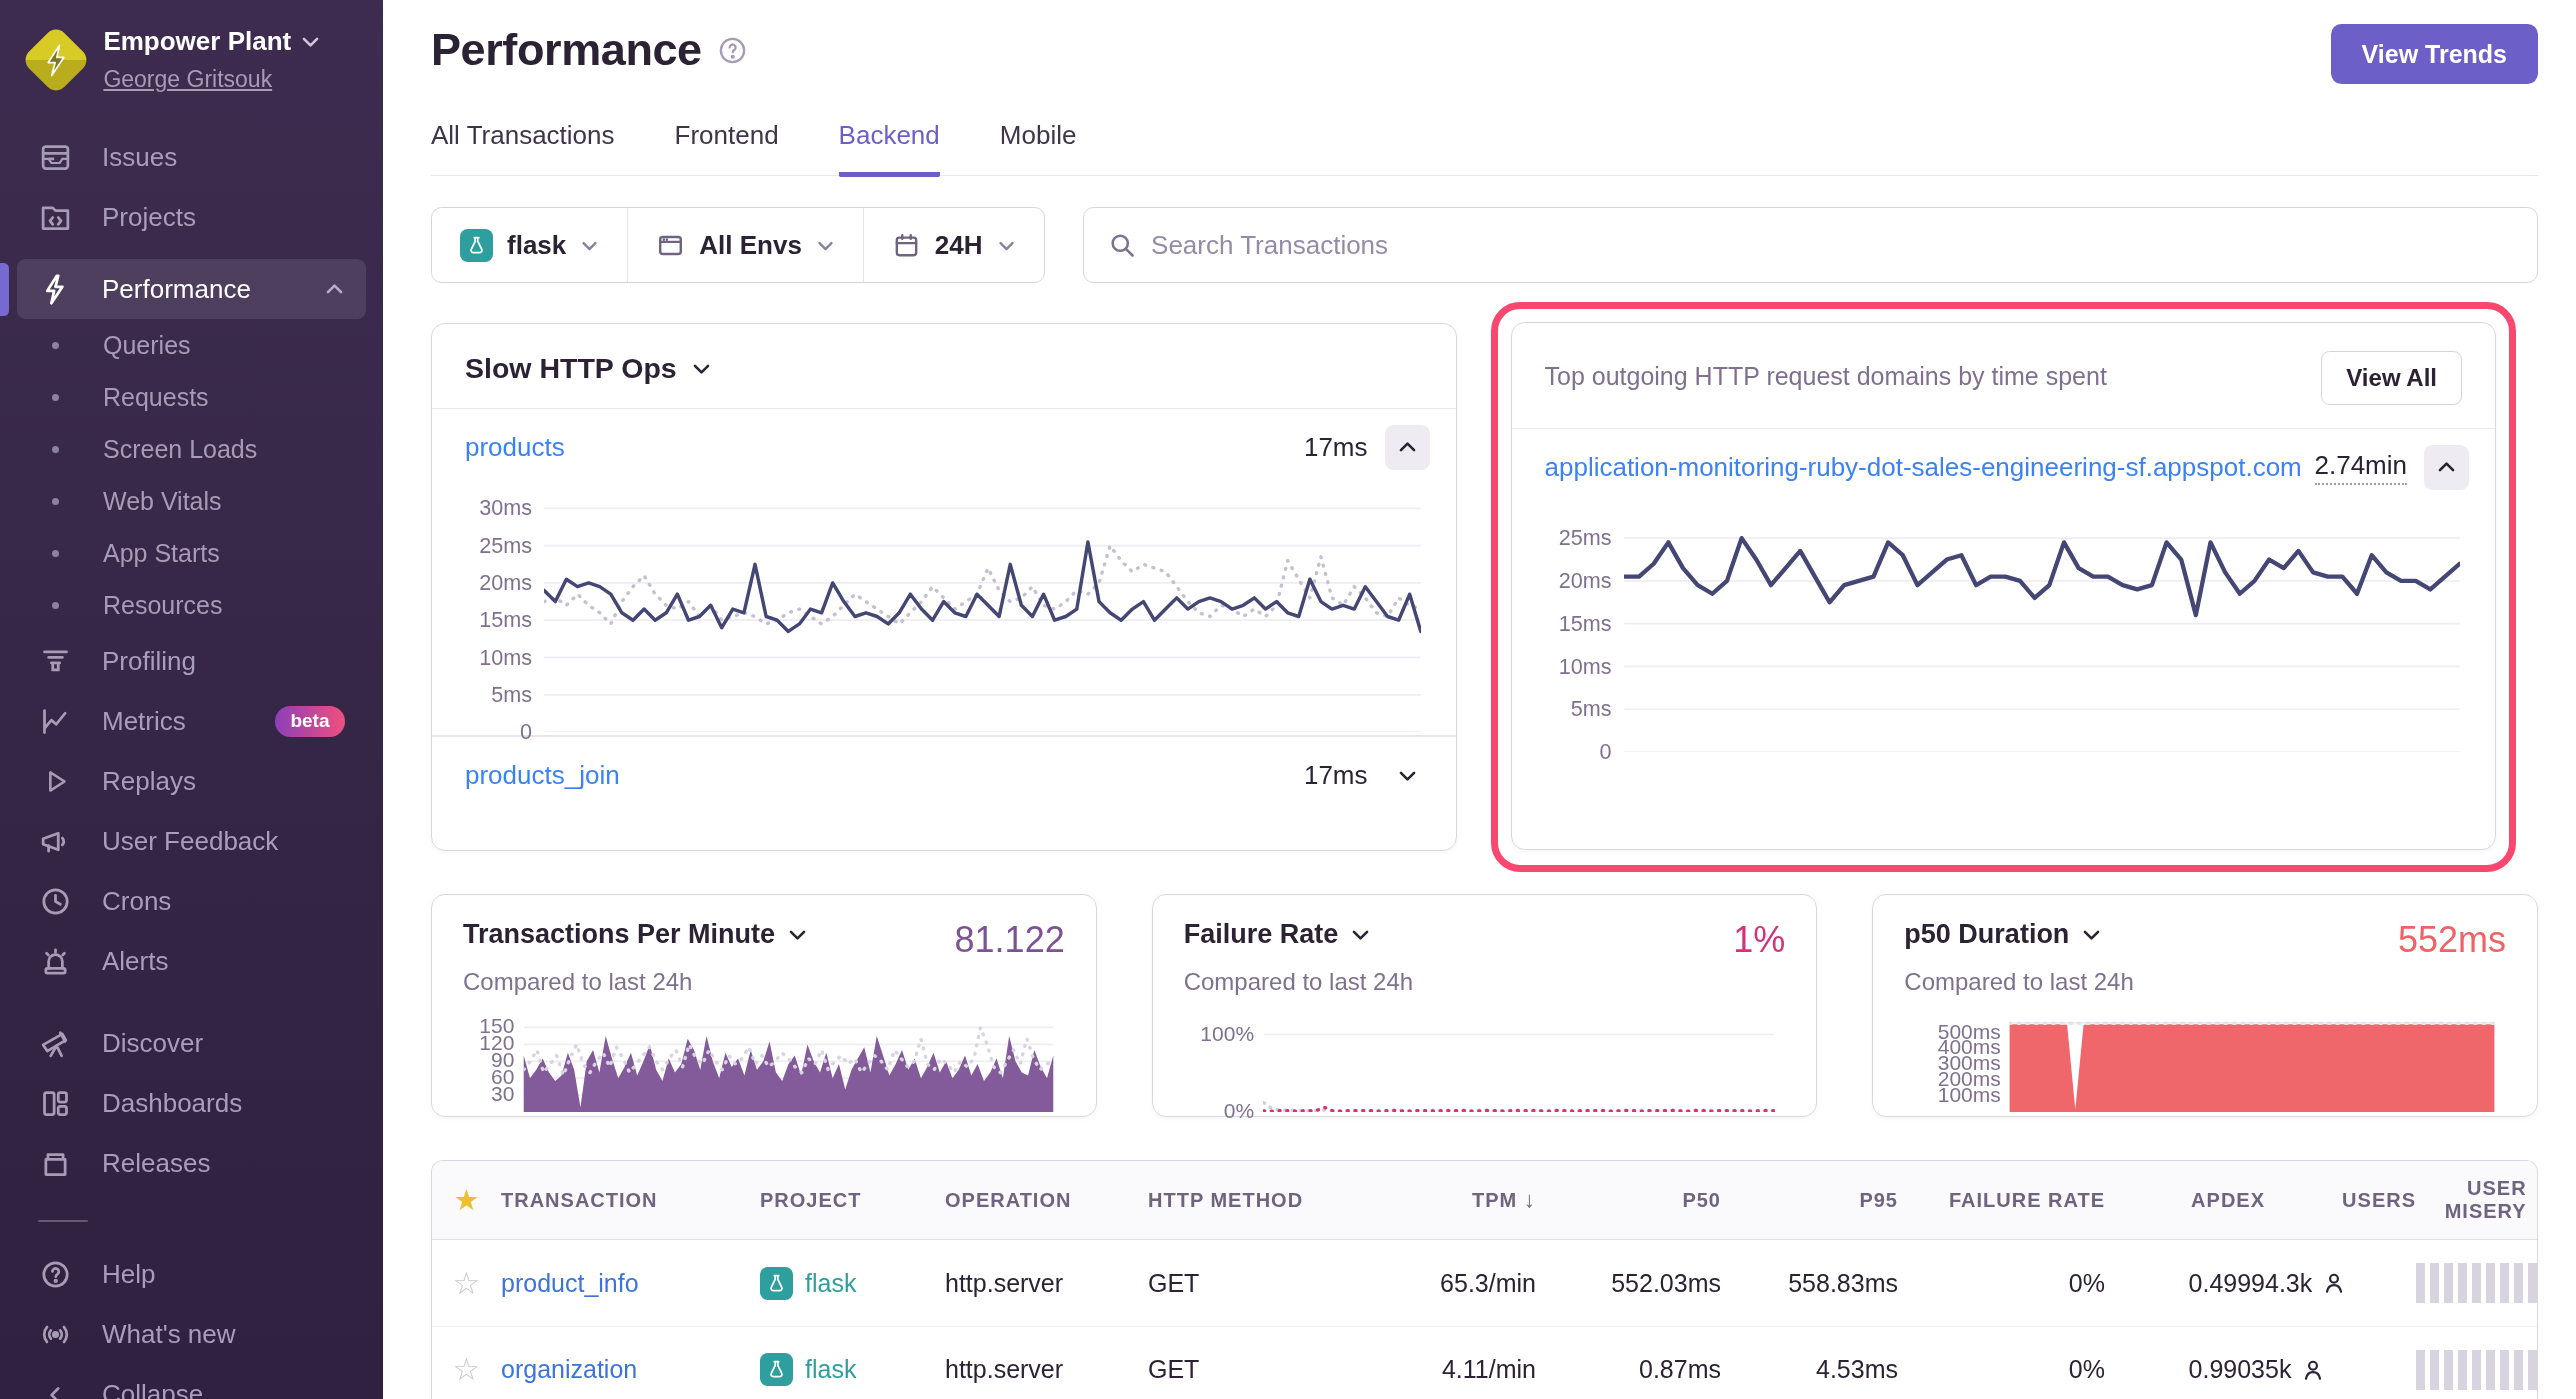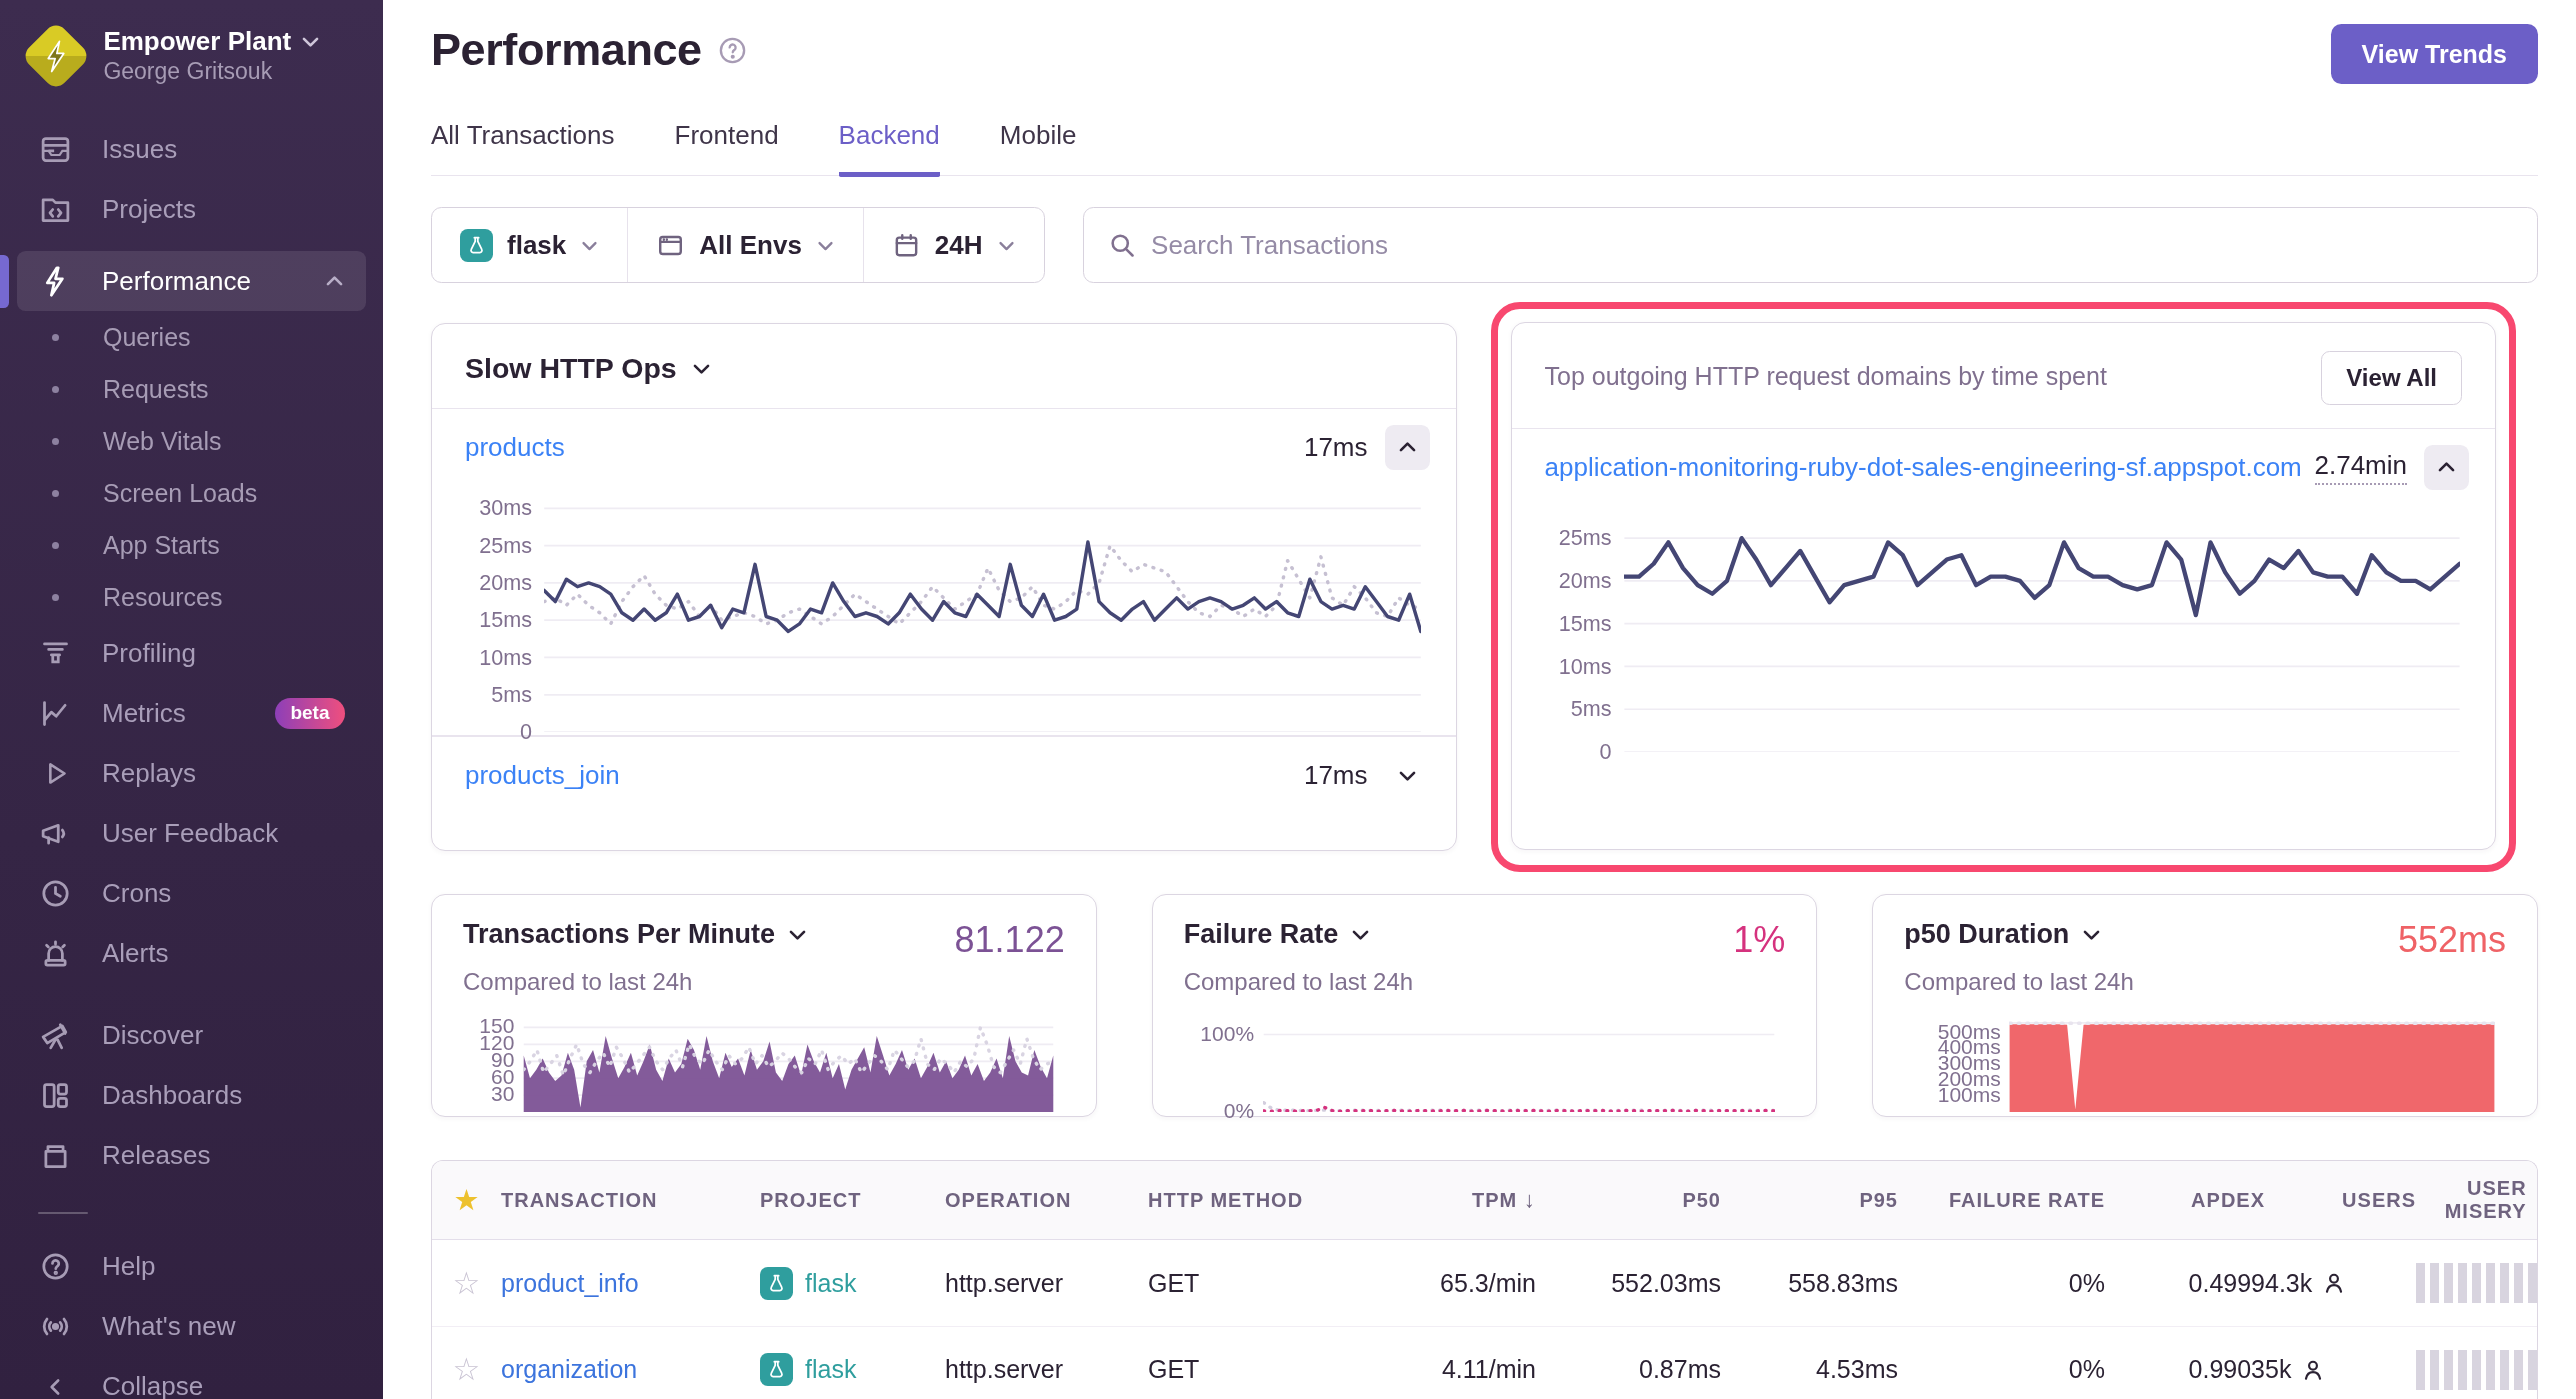--- a/index.html
+++ b/index.html
@@ -8,21 +8,21 @@
   .app { display:flex; width:100%; height:100%; }
 
   
   .sidebar { width:383px; height:100%; flex:none; display:flex; flex-direction:column;
     background:linear-gradient(180deg,#3d2c4f 0%,#352545 60%,#312140 100%); color:#a79cb5; position:relative; }
   .org { display:flex; align-items:center; gap:22.4px; padding:26px 31px 22.4px 31px; }
   .org-logo { width:50px; height:50px; flex:none; border-radius:12px; transform:rotate(45deg);
     background:linear-gradient(135deg,#d9cb25 50%,#b9ac1d 50%); position:relative; }
   .org-logo svg { position:absolute; inset:0; transform:rotate(-45deg); }
   .org-name { font-size:26px; font-weight:700; color:#fff; display:flex; align-items:center; gap:8.6px; }
-  .org-user { font-size:23px; color:#a79cb5; margin-top:1px; }
+  .org-user { font-size:23px; color:#a79cb5; margin-top:9px;text-decoration:underline; }
   .nav { flex:1; display:flex; flex-direction:column; padding-top:12px; }
   .item { height:60px; margin:0 17px; padding:0 21px; border-radius:8.6px; display:flex;
     align-items:center; gap:29px; font-size:26px; color:#a99eb9; position:relative; cursor:pointer; }
   .item .ic { width:35px; height:35px; flex:none; display:flex; align-items:center; justify-content:center; }
   .item.active { background:rgba(255,255,255,.10); color:#fff; }
   .item.active::before { content:''; position:absolute; left:-17px; top:3.5px; bottom:3.5px; width:8.6px;
     background:#7669d1; border-radius:0 5.2px 5.2px 0; }
   .item .spacer { flex:1; }
   .sub { height:52px; margin:0 17px; padding-left:86px; display:flex; align-items:center;
     font-size:25px; color:#a79cb5; position:relative; cursor:pointer; }
@@ -193,24 +193,24 @@
             <path d="M3 6l5 5 5-5" fill="none" stroke="#b8aec7" stroke-width="2" stroke-linecap="round" stroke-linejoin="round"></path>
           </svg>
       </div>
       <div class="sub">
           <span>Queries</span>
         </div>
       <div class="sub">
           <span>Requests</span>
         </div>
       <div class="sub">
+          <span>Screen Loads</span>
+        </div>
+      <div class="sub">
           <span>Web Vitals</span>
-        </div>
-      <div class="sub">
-          <span>Screen Loads</span>
         </div>
       <div class="sub">
           <span>App Starts</span>
         </div>
       <div class="sub">
           <span>Resources</span>
         </div>
 
       <div class="item">
         <span class="ic">

